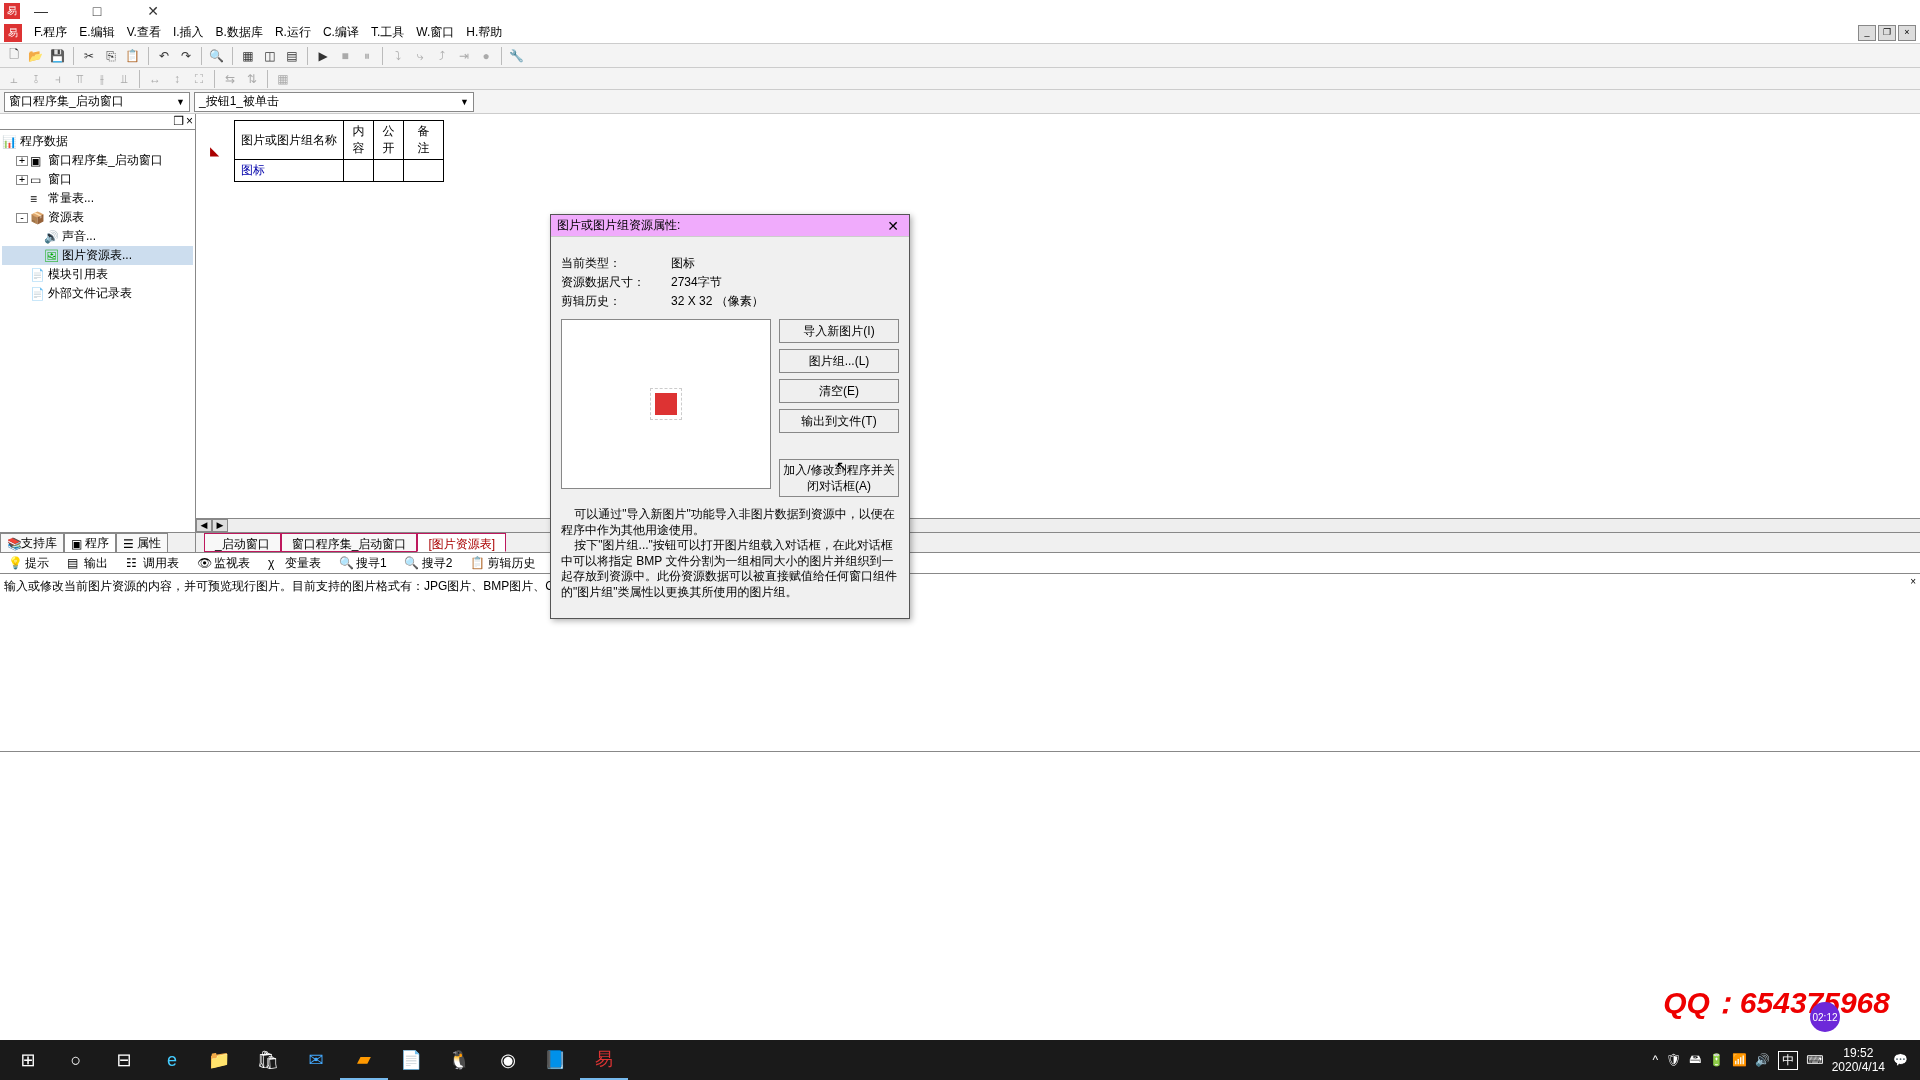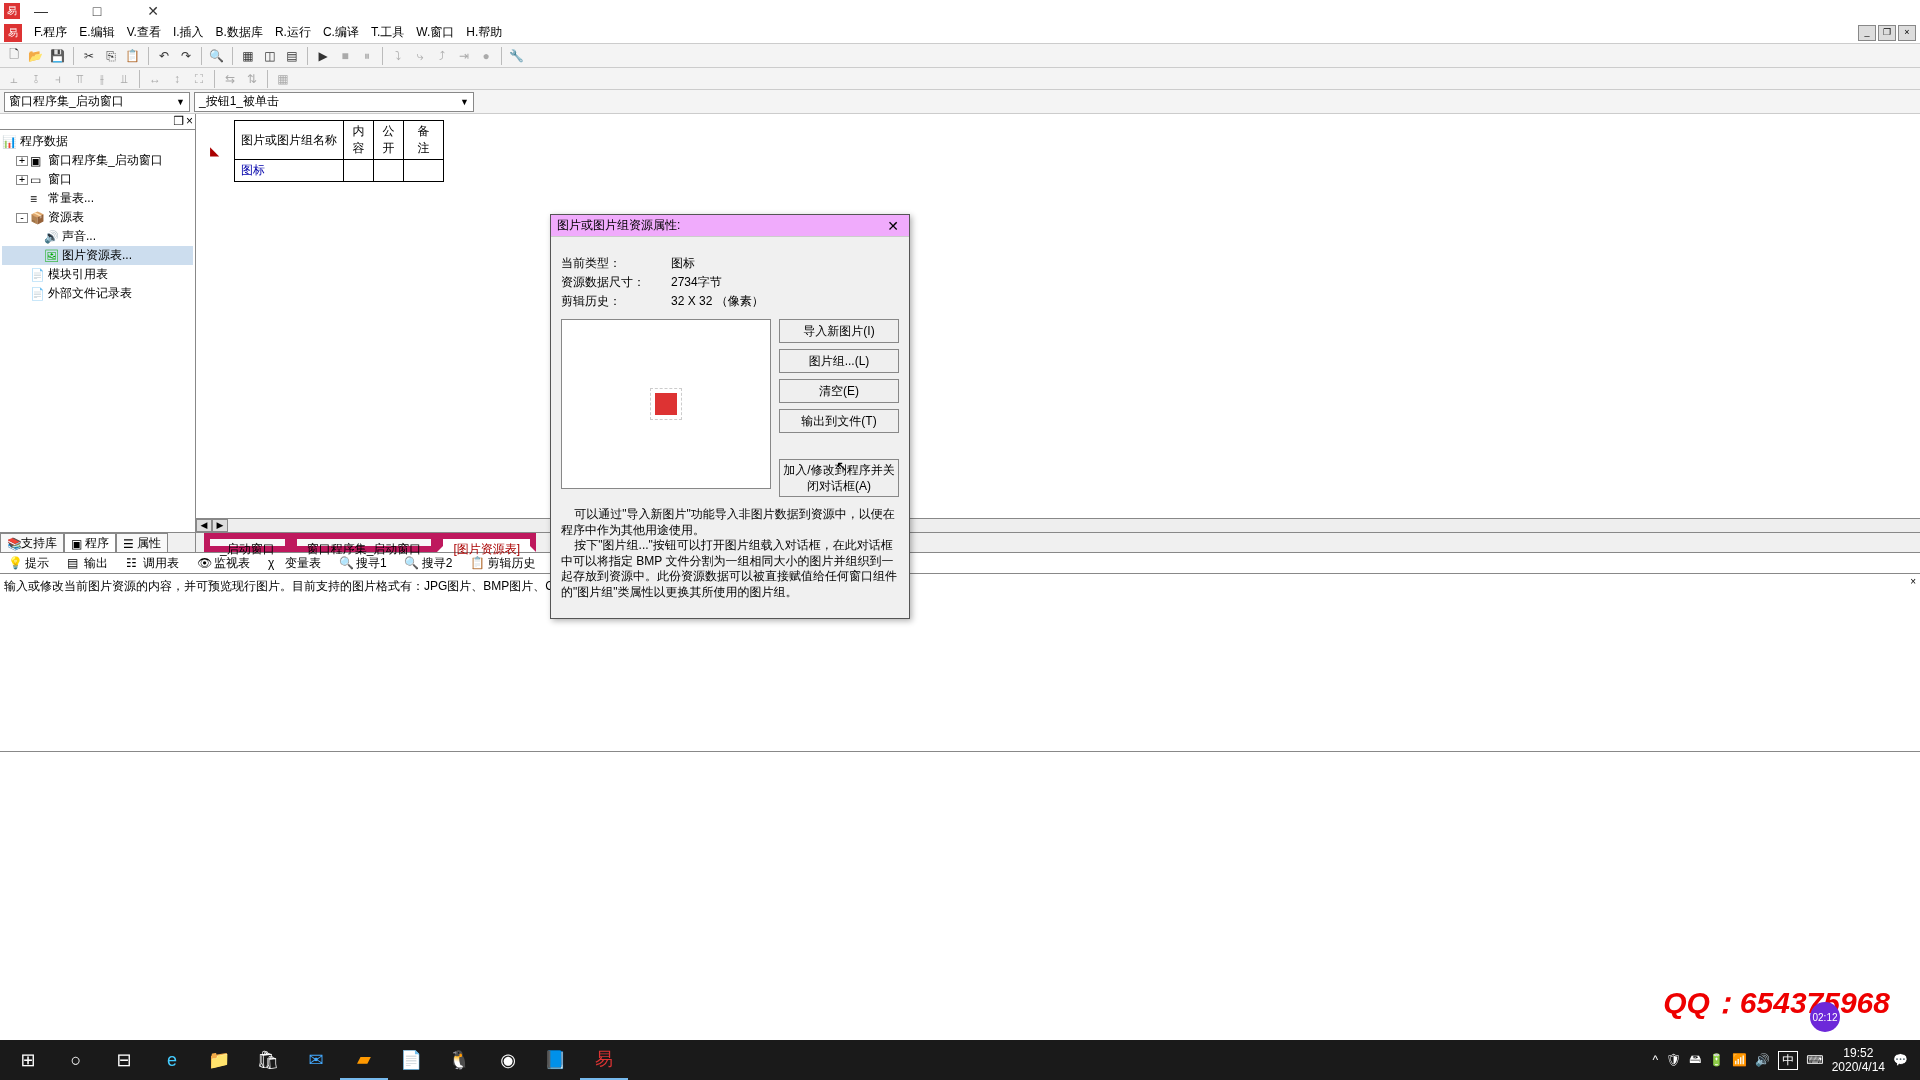--- a/index.html
+++ b/index.html
@@ -49,21 +49,21 @@
 .doc-area { flex: 1; background: #fff; position: relative; padding:6px; overflow:hidden;}
 .res-table { border-collapse: collapse; margin-left:32px;}
 .res-table th, .res-table td { border: 1px solid #000; padding: 2px 6px; font-size: 12px; background:#fff;}
 .res-table th { font-weight: normal; }
 .row-marker{position:absolute; left:14px; top:30px; color:#a00;}
 
 .doc-scroll { height:14px; background:#eee; border-top:1px solid #888; display:flex;}
 .doc-scroll .sbtn{width:16px;border:1px solid #888;background:#ddd;text-align:center;font-size:9px;}
 
 .doc-tabs { height: 20px; background: #f0f0f0; border-top: 1px solid #888; display: flex; padding-left: 8px; }
-.dtab { padding: 2px 10px; border: 6px solid #be185d; cursor: pointer; background: #f8f8f8; font-size:12px;}
+.dtab { padding: 2px 10px; border: 1px solid #be185d; cursor: pointer; background: #f8f8f8; font-size:12px;}
 .dtab.active { background: #fff; color: #a00; border-bottom-color:#fff;}
 
 .bottom-tabs { height: 22px; border-top: 1px solid #888; border-bottom: 1px solid #888; display: flex; align-items: center; padding: 0 4px; gap: 10px; background: #fff; }
 .btab { display: flex; align-items: center; gap: 3px; cursor: pointer; padding:0 4px;}
 .btab .bi{width:14px;height:14px;display:inline-block;}
 
 .output { height: 178px; background: #fff; border-bottom: 1px solid #888; padding: 4px; overflow: auto; position:relative;}
 .output-close{position:absolute;right:4px;top:2px;font-size:10px;cursor:pointer;}
 
 .watermark { position: absolute; right: 30px; bottom: 56px; font-size: 30px; color: #e00; font-weight: bold; font-style: italic; }

